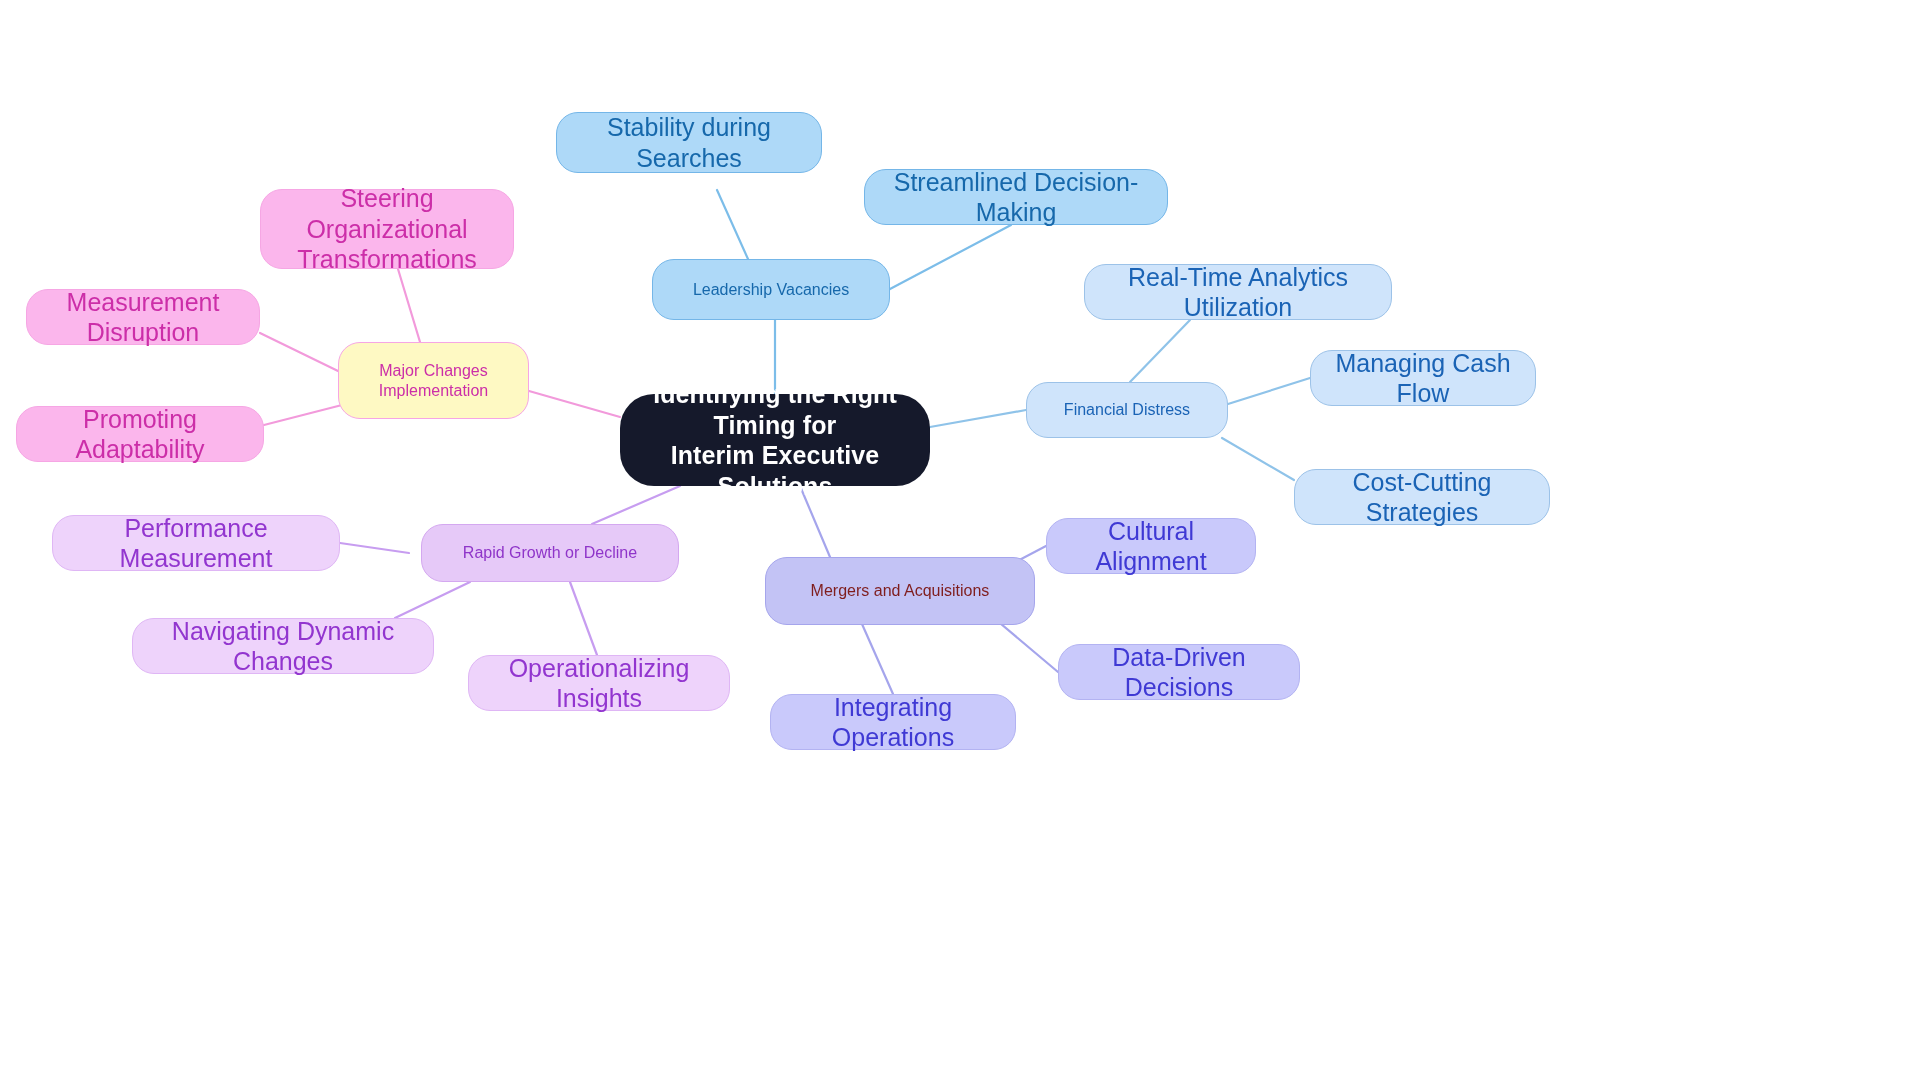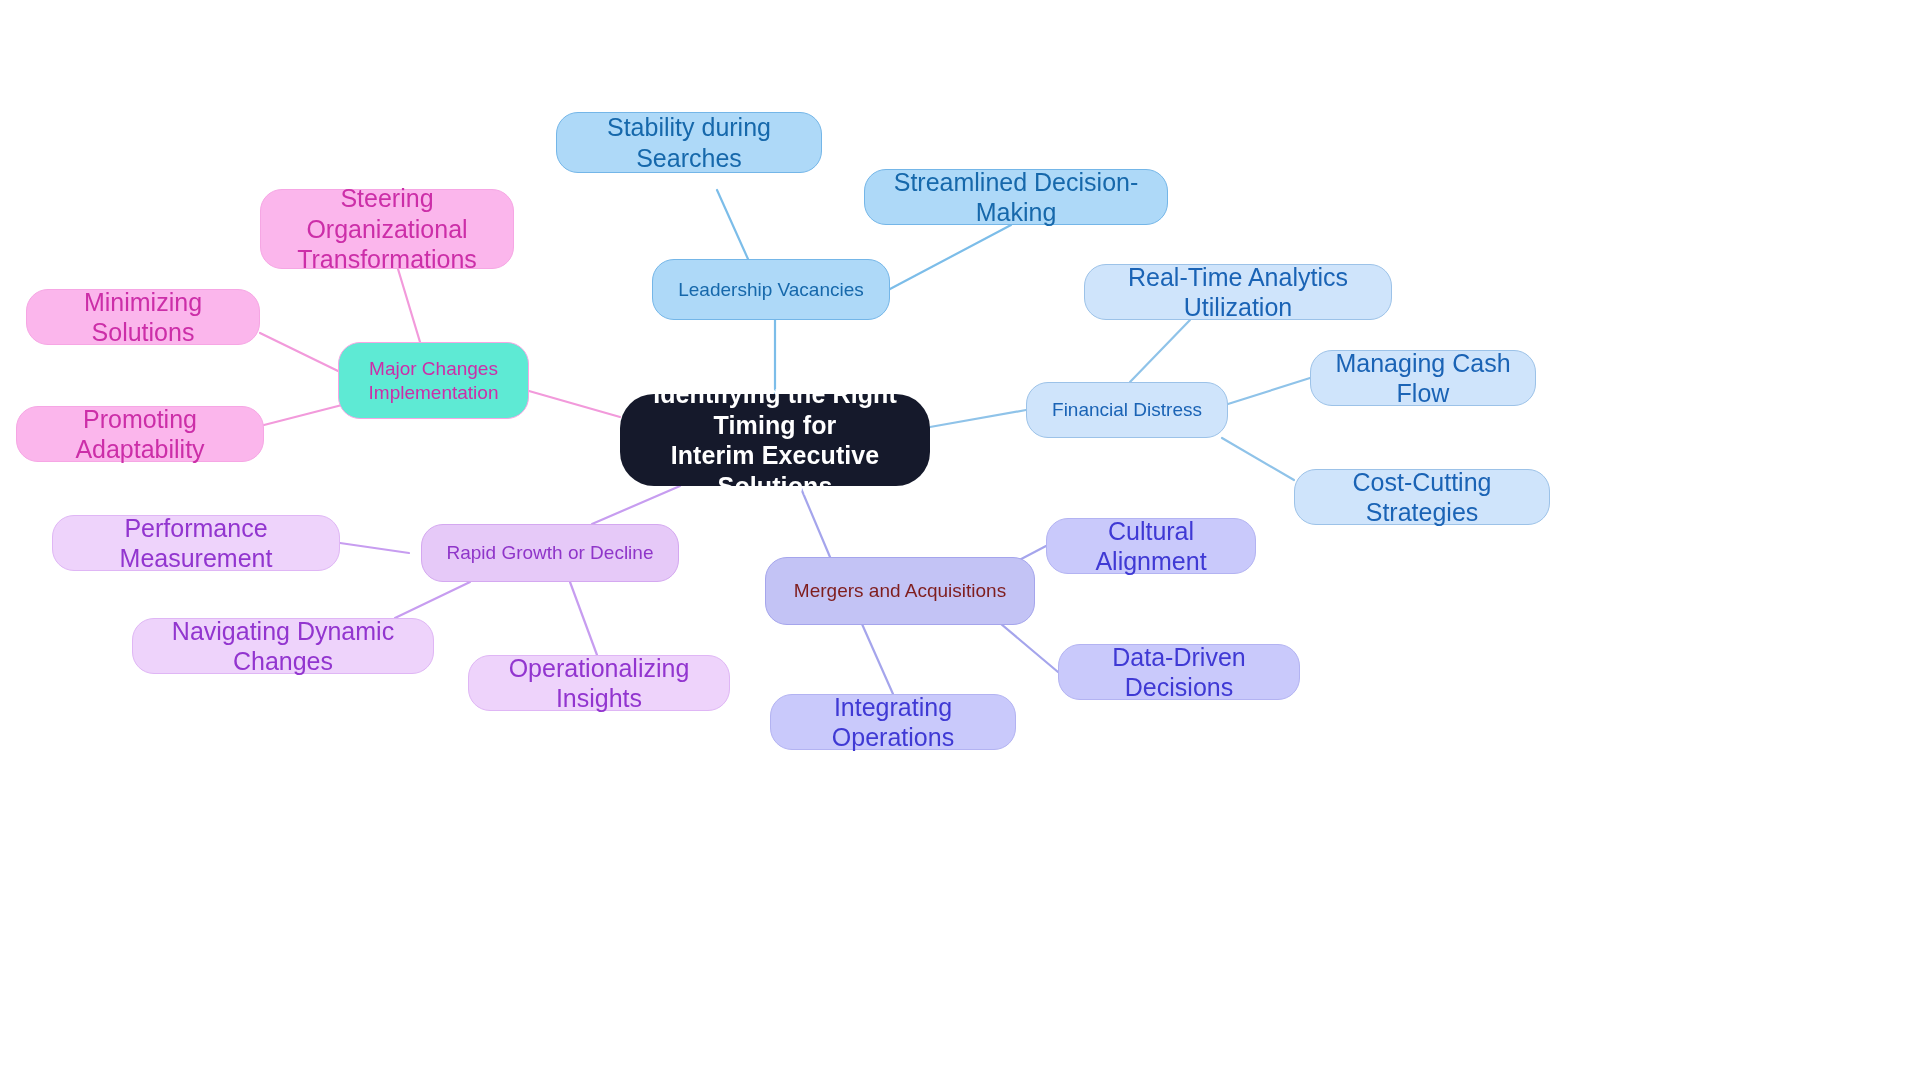--- a/index.html
+++ b/index.html
@@ -41,21 +41,21 @@
   }
   .node.root {
     background: #15192b;
     color: #ffffff;
     font-size: 25px;
     border-radius: 34px;
     border: none;
     letter-spacing: 0.1px;
   }
   .node.lvl1 {
-    font-size: 19px;
+    font-size: 16px;
     border-width: 1.4px;
     border-style: solid;
   }
   .node.lvl2 {
     font-size: 25px;
     border-width: 1.4px;
     border-style: solid;
   }
 </style>
 </head>
@@ -84,28 +84,28 @@
       <path d="M 342 405 L 264 425" stroke="#f29adb" stroke-width="2.2" fill="none" stroke-linecap="round"></path>
     </svg>
 <div class="node root" style="left: 620px; top: 394px; width: 310px; height: 92px; background: rgb(21, 25, 43); color: rgb(255, 255, 255); font-weight: bold;">Identifying the Right Timing for
 Interim Executive Solutions</div>
     <div class="node lvl1" style="left: 652px; top: 259px; width: 238px; height: 61px; background: rgb(174, 217, 248); border-color: rgb(116, 182, 232); color: rgb(22, 104, 171);">Leadership Vacancies</div>
     <div class="node lvl2" style="left: 556px; top: 112px; width: 266px; height: 61px; background: rgb(174, 217, 248); border-color: rgb(116, 182, 232); color: rgb(22, 104, 171);">Stability during Searches</div>
     <div class="node lvl2" style="left: 864px; top: 169px; width: 304px; height: 56px; background: rgb(174, 217, 248); border-color: rgb(116, 182, 232); color: rgb(22, 104, 171);">Streamlined Decision-Making</div>
     <div class="node lvl1" style="left: 1026px; top: 382px; width: 202px; height: 56px; background: rgb(207, 228, 251); border-color: rgb(156, 194, 232); color: rgb(26, 99, 181);">Financial Distress</div>
     <div class="node lvl1" style="left: 721px; top: 557px; width: 270px; height: 68px; background: rgb(195, 195, 245); border-color: rgb(165, 165, 236); color: #7f1d1d; margin-left: 44px;">Mergers and Acquisitions</div>
     <div class="node lvl1" style="left: 409px; top: 524px; width: 258px; height: 58px; background: rgb(230, 201, 248); border-color: rgb(212, 168, 240); color: rgb(143, 53, 201); margin-left: 12px;">Rapid Growth or Decline</div>
-    <div class="node lvl1" style="left: 338px; top: 342px; width: 191px; height: 77px; background: #5eead4; border-color: rgb(246, 166, 228); color: rgb(204, 46, 168);">Major Changes
+    <div class="node lvl1" style="left: 338px; top: 342px; width: 191px; height: 77px; background: #fef9c3; border-color: rgb(246, 166, 228); color: rgb(204, 46, 168);">Major Changes
 Implementation</div>
     <div class="node lvl2" style="left: 1084px; top: 264px; width: 308px; height: 56px; background: rgb(207, 228, 251); border-color: rgb(156, 194, 232); color: rgb(26, 99, 181);">Real-Time Analytics Utilization</div>
     <div class="node lvl2" style="left: 1310px; top: 350px; width: 226px; height: 56px; background: rgb(207, 228, 251); border-color: rgb(156, 194, 232); color: rgb(26, 99, 181);">Managing Cash Flow</div>
     <div class="node lvl2" style="left: 1294px; top: 469px; width: 256px; height: 56px; background: rgb(207, 228, 251); border-color: rgb(156, 194, 232); color: rgb(26, 99, 181);">Cost-Cutting Strategies</div>
     <div class="node lvl2" style="left: 1046px; top: 518px; width: 210px; height: 56px; background: rgb(201, 201, 251); border-color: rgb(179, 179, 242); color: rgb(63, 57, 212);">Cultural Alignment</div>
     <div class="node lvl2" style="left: 1058px; top: 644px; width: 242px; height: 56px; background: rgb(201, 201, 251); border-color: rgb(179, 179, 242); color: rgb(63, 57, 212);">Data-Driven Decisions</div>
     <div class="node lvl2" style="left: 770px; top: 694px; width: 246px; height: 56px; background: rgb(201, 201, 251); border-color: rgb(179, 179, 242); color: rgb(63, 57, 212);">Integrating Operations</div>
     <div class="node lvl2" style="left: 52px; top: 515px; width: 288px; height: 56px; background: rgb(238, 211, 251); border-color: rgb(223, 182, 245); color: rgb(146, 53, 207);">Performance Measurement</div>
     <div class="node lvl2" style="left: 132px; top: 618px; width: 302px; height: 56px; background: rgb(238, 211, 251); border-color: rgb(223, 182, 245); color: rgb(146, 53, 207);">Navigating Dynamic Changes</div>
     <div class="node lvl2" style="left: 468px; top: 655px; width: 262px; height: 56px; background: rgb(238, 211, 251); border-color: rgb(223, 182, 245); color: rgb(146, 53, 207);">Operationalizing Insights</div>
     <div class="node lvl2" style="left: 260px; top: 189px; width: 254px; height: 80px; background: rgb(251, 182, 236); border-color: rgb(246, 166, 228); color: rgb(204, 46, 168);">Steering Organizational
 Transformations</div>
-    <div class="node lvl2" style="left: 26px; top: 289px; width: 234px; height: 56px; background: rgb(251, 182, 236); border-color: rgb(246, 166, 228); color: rgb(204, 46, 168);">Minimizing Solutions</div>
+    <div class="node lvl2" style="left: 26px; top: 289px; width: 234px; height: 56px; background: rgb(251, 182, 236); border-color: rgb(246, 166, 228); color: rgb(204, 46, 168);">Measurement Disruption</div>
     <div class="node lvl2" style="left: 16px; top: 406px; width: 248px; height: 56px; background: rgb(251, 182, 236); border-color: rgb(246, 166, 228); color: rgb(204, 46, 168);">Promoting Adaptability</div>
   </div>
 
 </body></html>

